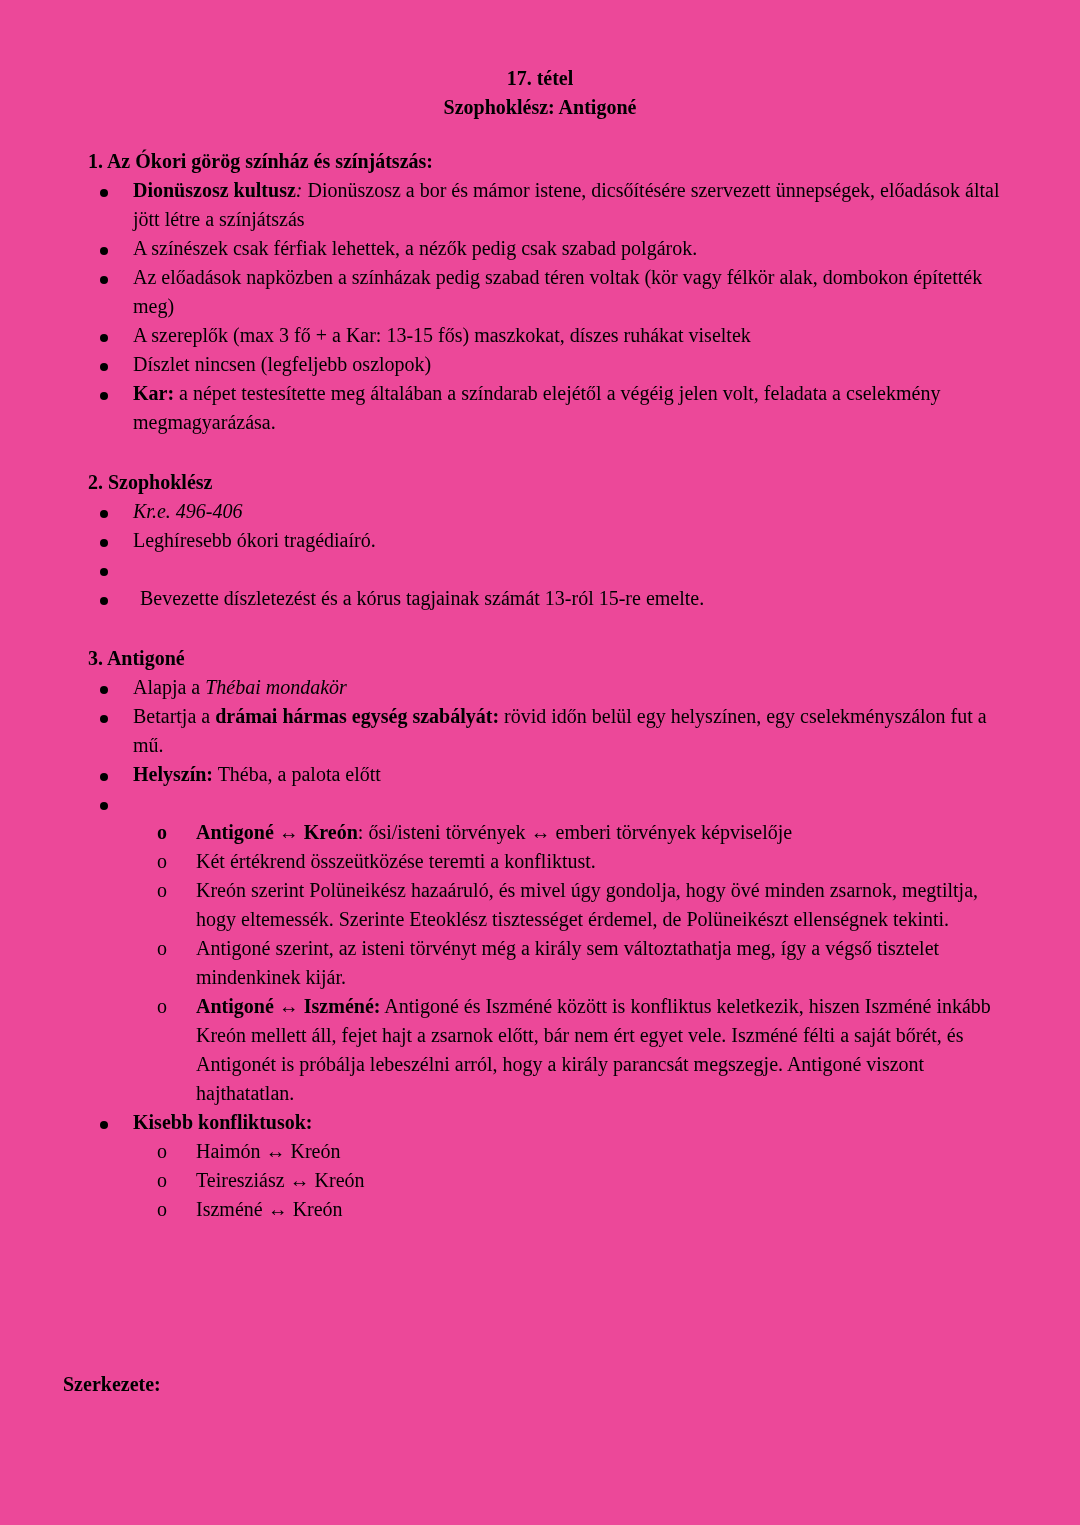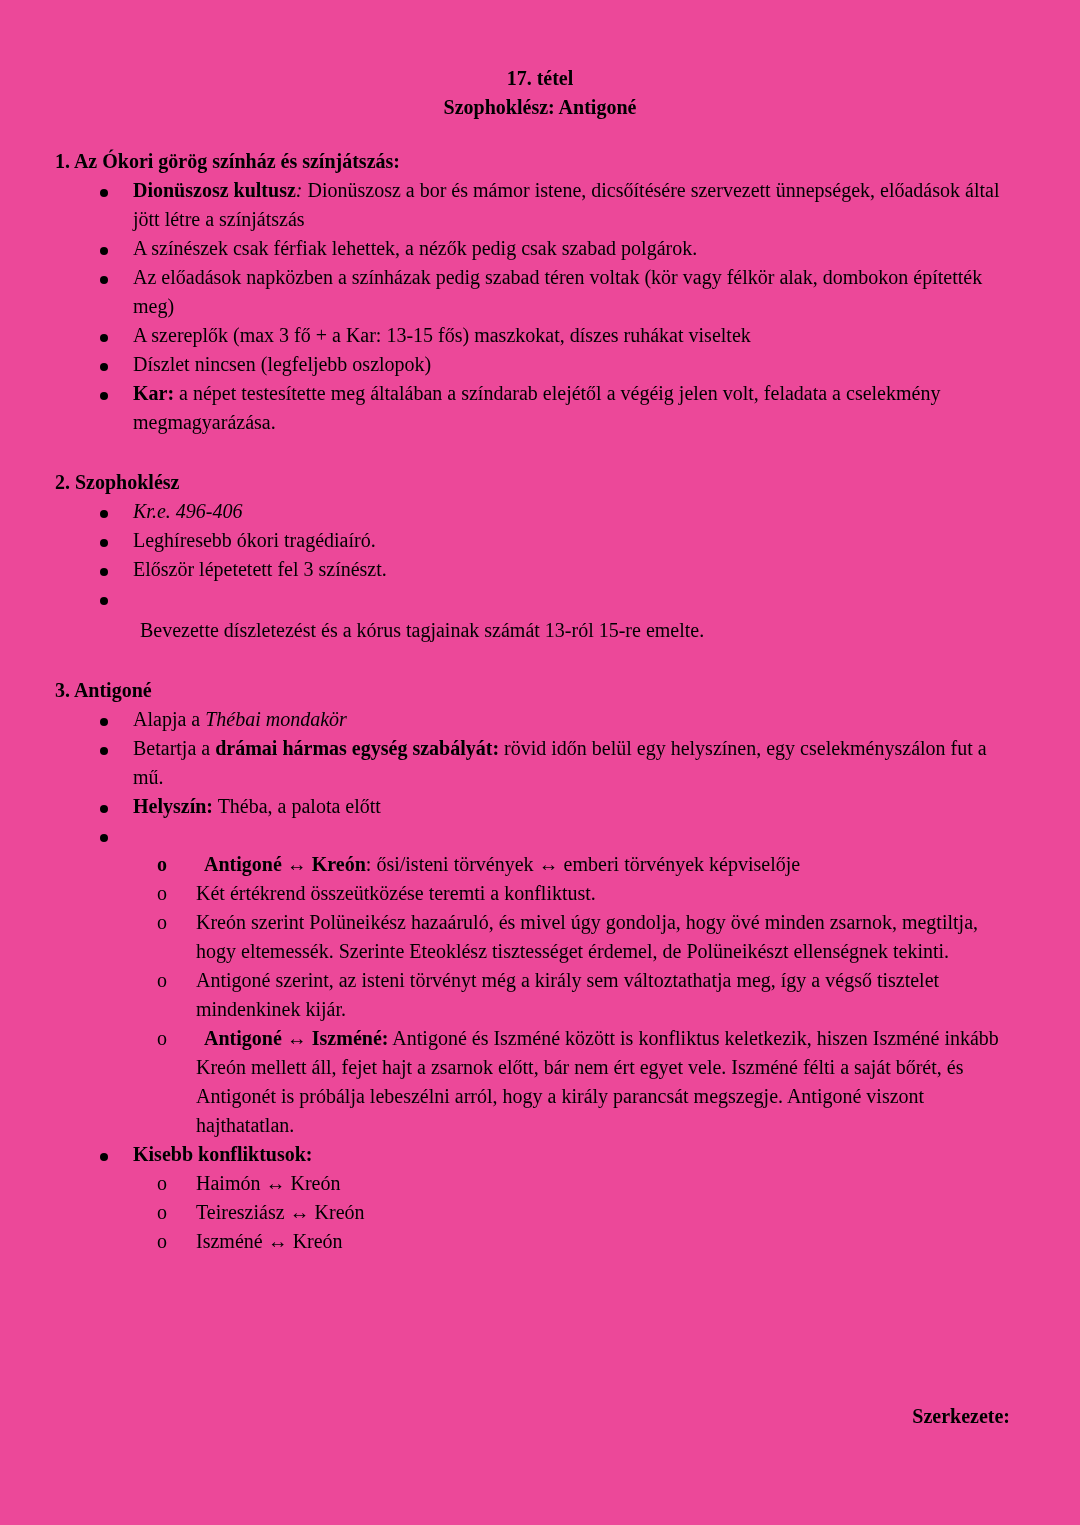--- a/index.html
+++ b/index.html
@@ -5,34 +5,34 @@
   html,body{margin:0;padding:0;background:#fff;}
   .page{
     width:1080px;height:1525px;background:#ec4899;color:#000;
     font-family:"Liberation Serif", serif;font-size:20px;line-height:29px;
     box-sizing:border-box;padding-top:64px;overflow:hidden;position:relative;
   }
   .title{width:1080px;text-align:center;font-weight:700;}
   .doc{width:1010px;}
   .section{margin-top:31px;}
   .section.first{margin-top:25px;}
-  .heading{font-weight:700;padding-left:55px;}
+  .heading{font-weight:700;padding-left:88px;}
   .item{display:flex;}
   .item.l1{padding-left:100px;}
   .item.l1 .marker-col{width:33px;}
   .item.l2{padding-left:157px;}
   .item.l2 .marker-col{width:39px;}
   .marker-col{flex:none;}
   .disc{display:inline-block;width:8px;height:8px;border-radius:50%;background:#000;margin-top:10px;}
   .text{flex:1;min-width:0;}
-  .b{font-weight:700;margin-left:8px;}
+  .b{font-weight:700;}
   .i{font-style:italic;}
   .bi{font-weight:700;}
-  .sp1{padding-left:7px;margin-top:32px;}
-  .footer{margin-top:146px;padding-left:63px;font-weight:700;text-align:right;}
+  .sp1{padding-left:7px;}
+  .footer{margin-top:146px;padding-left:63px;font-weight:700;}
 </style>
 </head>
 <body>
 
 <div class="page">
 
   <div class="title">
     <div>17. tétel</div>
     <div>Szophoklész: Antigoné</div>
   </div>
@@ -72,21 +72,20 @@
       <div class="item l1">
         <span class="marker-col"><span class="disc"></span></span>
         <span class="text"><span class="i">Kr.e. 496-406</span></span>
       </div>
       <div class="item l1">
         <span class="marker-col"><span class="disc"></span></span>
         <span class="text"><span>Leghíresebb ókori tragédiaíró.</span></span>
       </div>
       <div class="item l1">
         <span class="marker-col"><span class="disc"></span></span>
-        <span class="text"><span>Először lépetetett fel 3 színészt.</span></span>
       </div>
       <div class="item l1">
         <span class="marker-col"><span class="disc"></span></span>
         <span class="text sp1"><span>Bevezette díszletezést és a kórus tagjainak számát 13-ról 15-re emelte.</span></span>
       </div>
     </div>
 
     <div class="section">
       <div class="heading">3. Antigoné</div>
       <div class="item l1">

